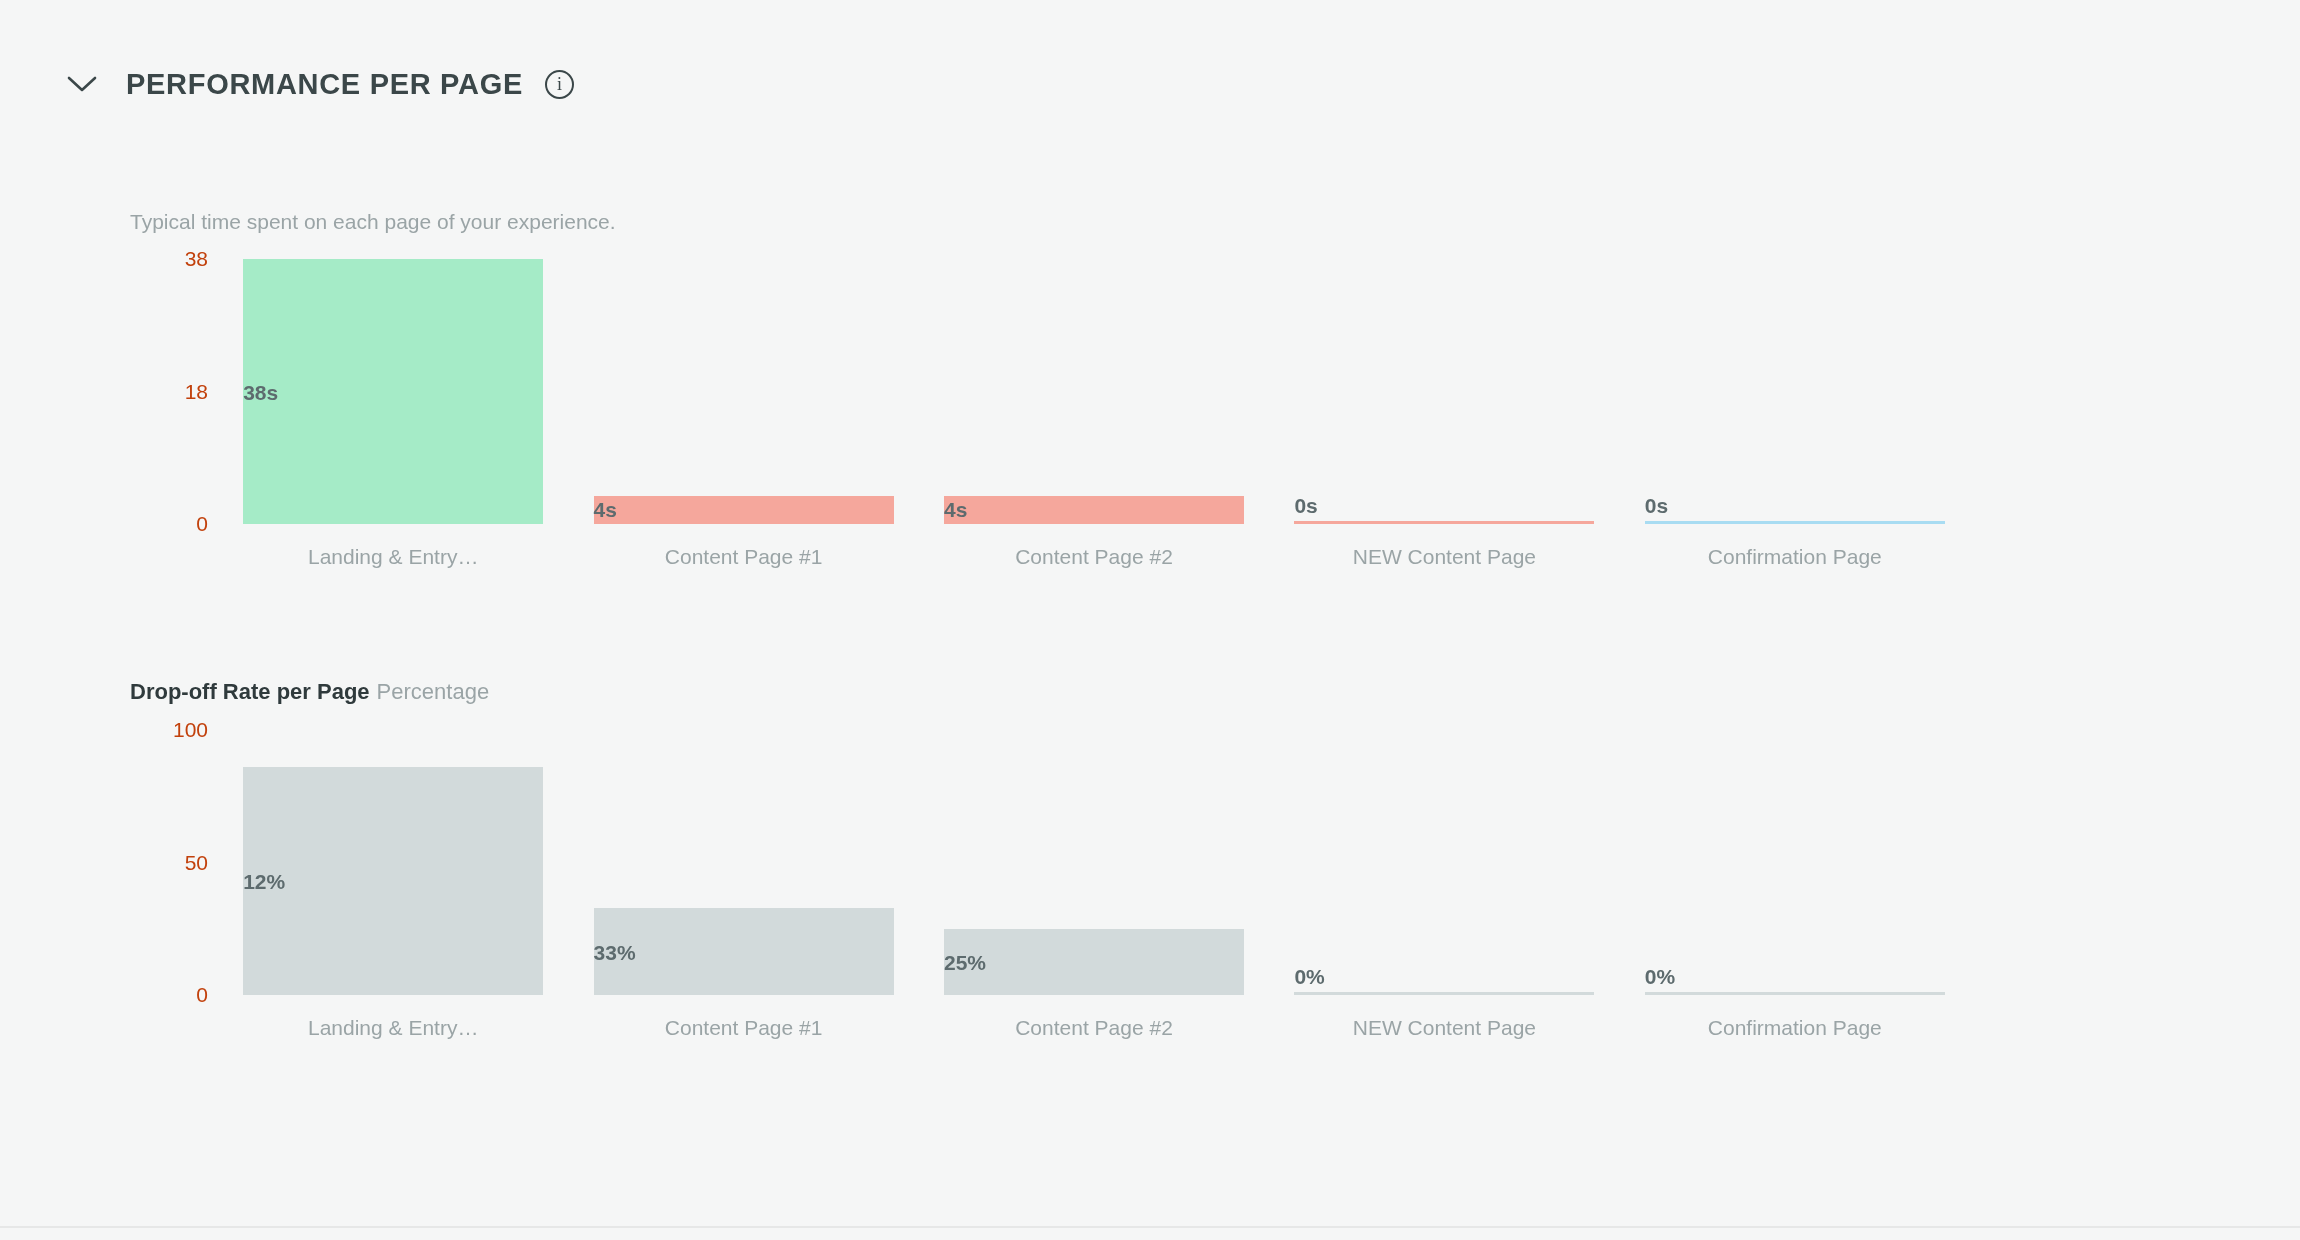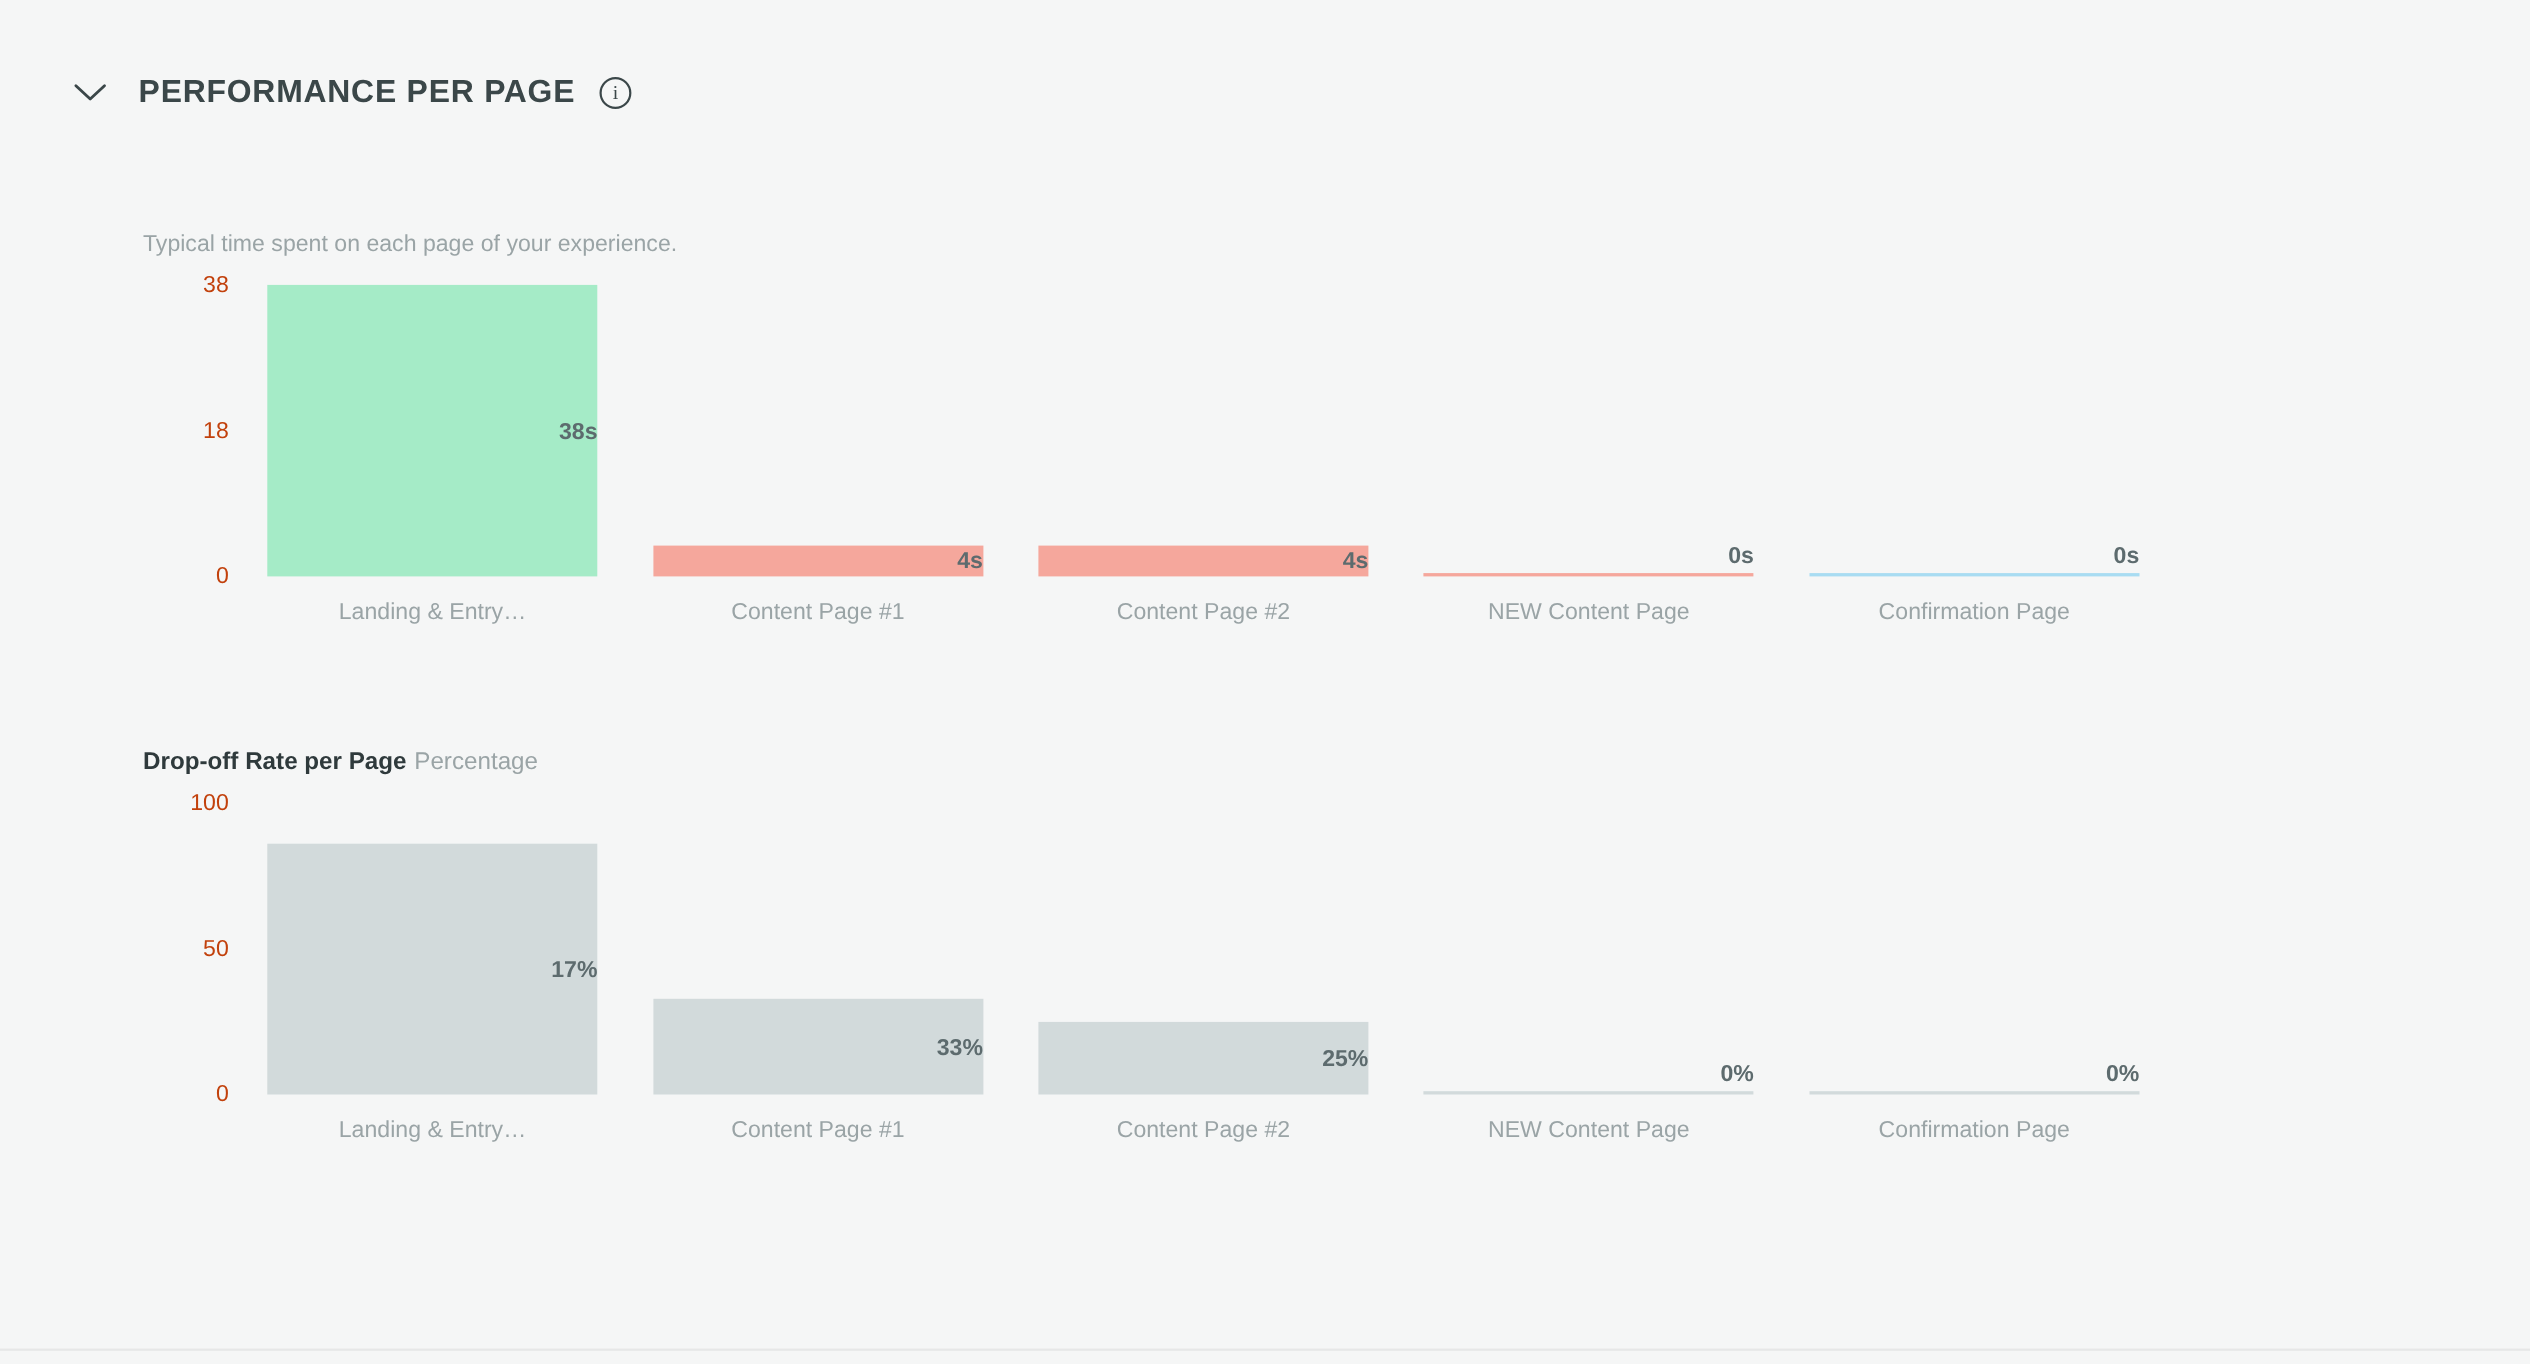--- a/index.html
+++ b/index.html
@@ -154,26 +154,25 @@
     position: absolute;
     left: 0;
     right: 0;
     bottom: 0;
     height: 3px;
   }
   .bar-value {
     position: absolute;
     left: 0;
     right: 0;
-    text-align: right;
+    text-align: left;
     font-size: 21px;
     font-weight: bold;
     color: #5d6b6e;
     white-space: nowrap;
-    padding-left: 24px;
   }
   .x-label {
     position: absolute;
     left: -30px;
     right: -30px;
     top: 286px;
     text-align: center;
     font-size: 21px;
     color: #9aa4a6;
     white-space: nowrap;
@@ -237,21 +236,21 @@
       <div class="chart-heading"><span>Drop-off Rate per Page</span><span class="unit">Percentage</span></div>
       <div class="plot">
         <div class="y-axis">
           <div class="y-tick" style="top: 0px;">100</div>
           <div class="y-tick" style="top: 132.5px;">50</div>
           <div class="y-tick" style="top: 265px;">0</div>
         </div>
         <div class="bars">
           <div class="bar-slot" style="left: 25.2px; width: 300px;">
             <div class="bar" style="height: 228px; background: rgb(210, 218, 219);"></div>
-            <div class="bar-value" style="bottom: 101px;">17%</div>
+            <div class="bar-value" style="bottom: 101px;">12%</div>
             <div class="x-label">Landing &amp; Entry…</div>
           </div>
           <div class="bar-slot" style="left: 375.6px; width: 300px;">
             <div class="bar" style="height: 87px; background: rgb(210, 218, 219);"></div>
             <div class="bar-value" style="bottom: 30.5px;">33%</div>
             <div class="x-label">Content Page #1</div>
           </div>
           <div class="bar-slot" style="left: 726px; width: 300px;">
             <div class="bar" style="height: 66px; background: rgb(210, 218, 219);"></div>
             <div class="bar-value" style="bottom: 20px;">25%</div>

